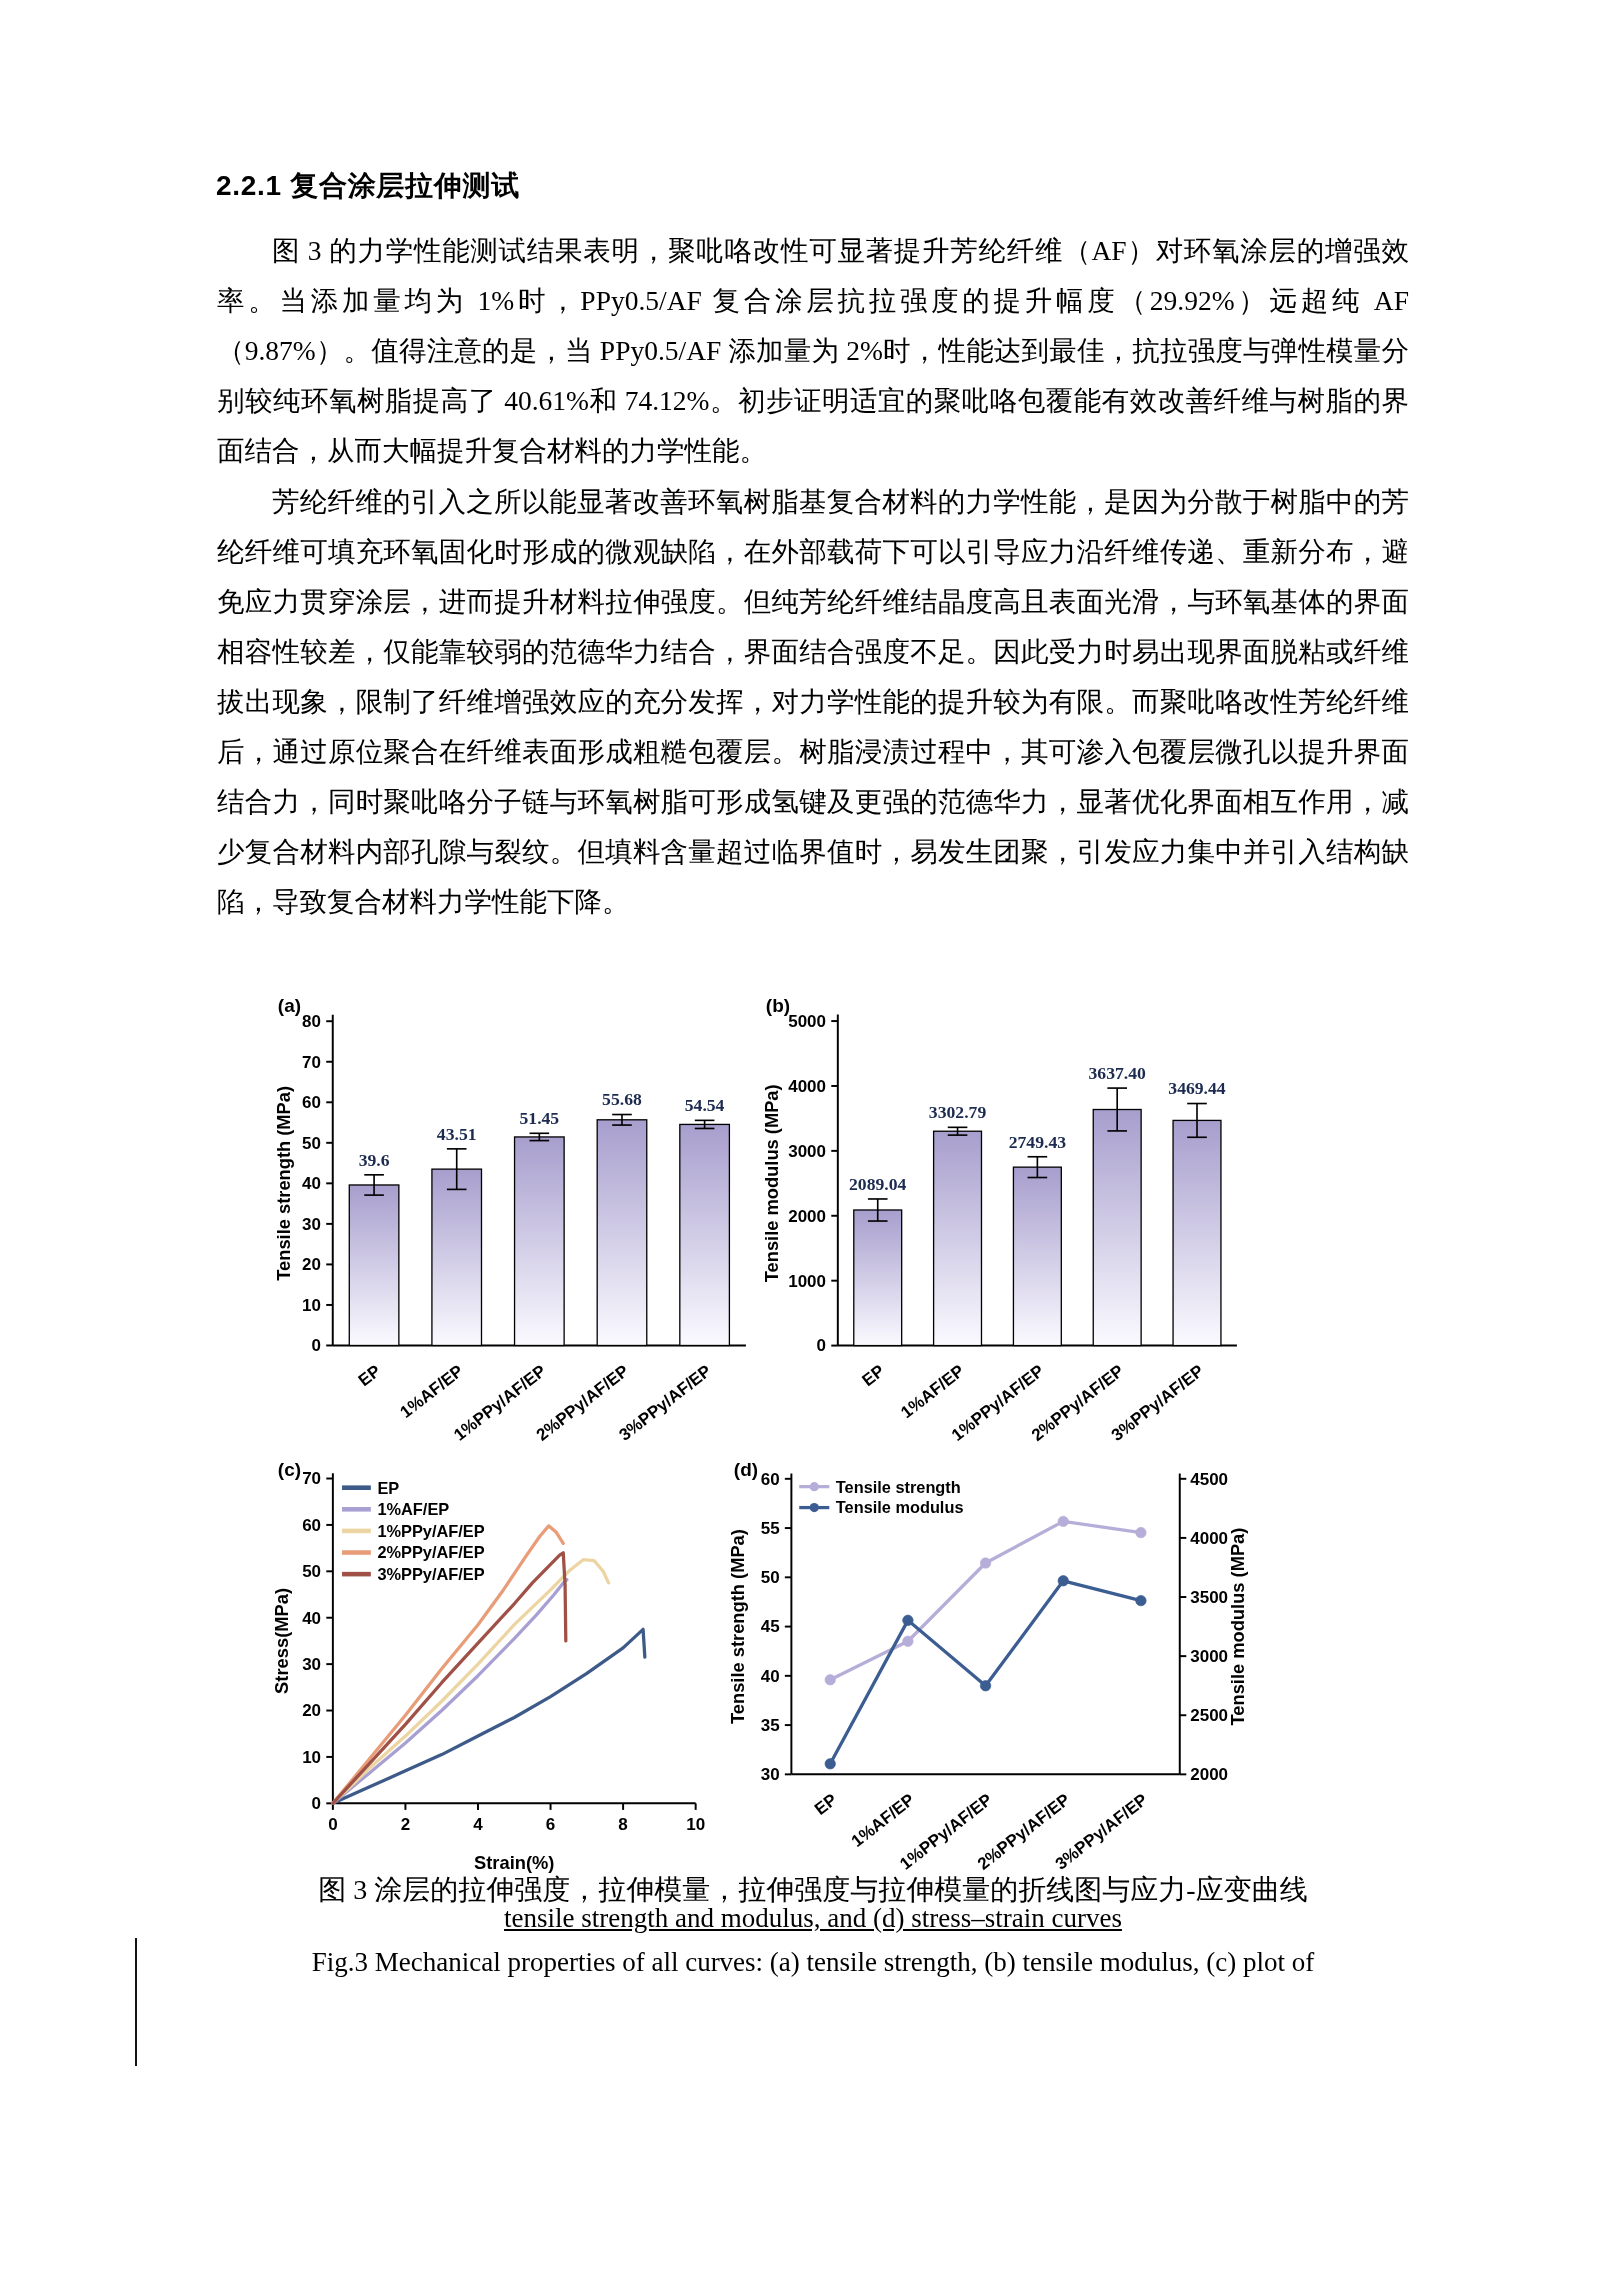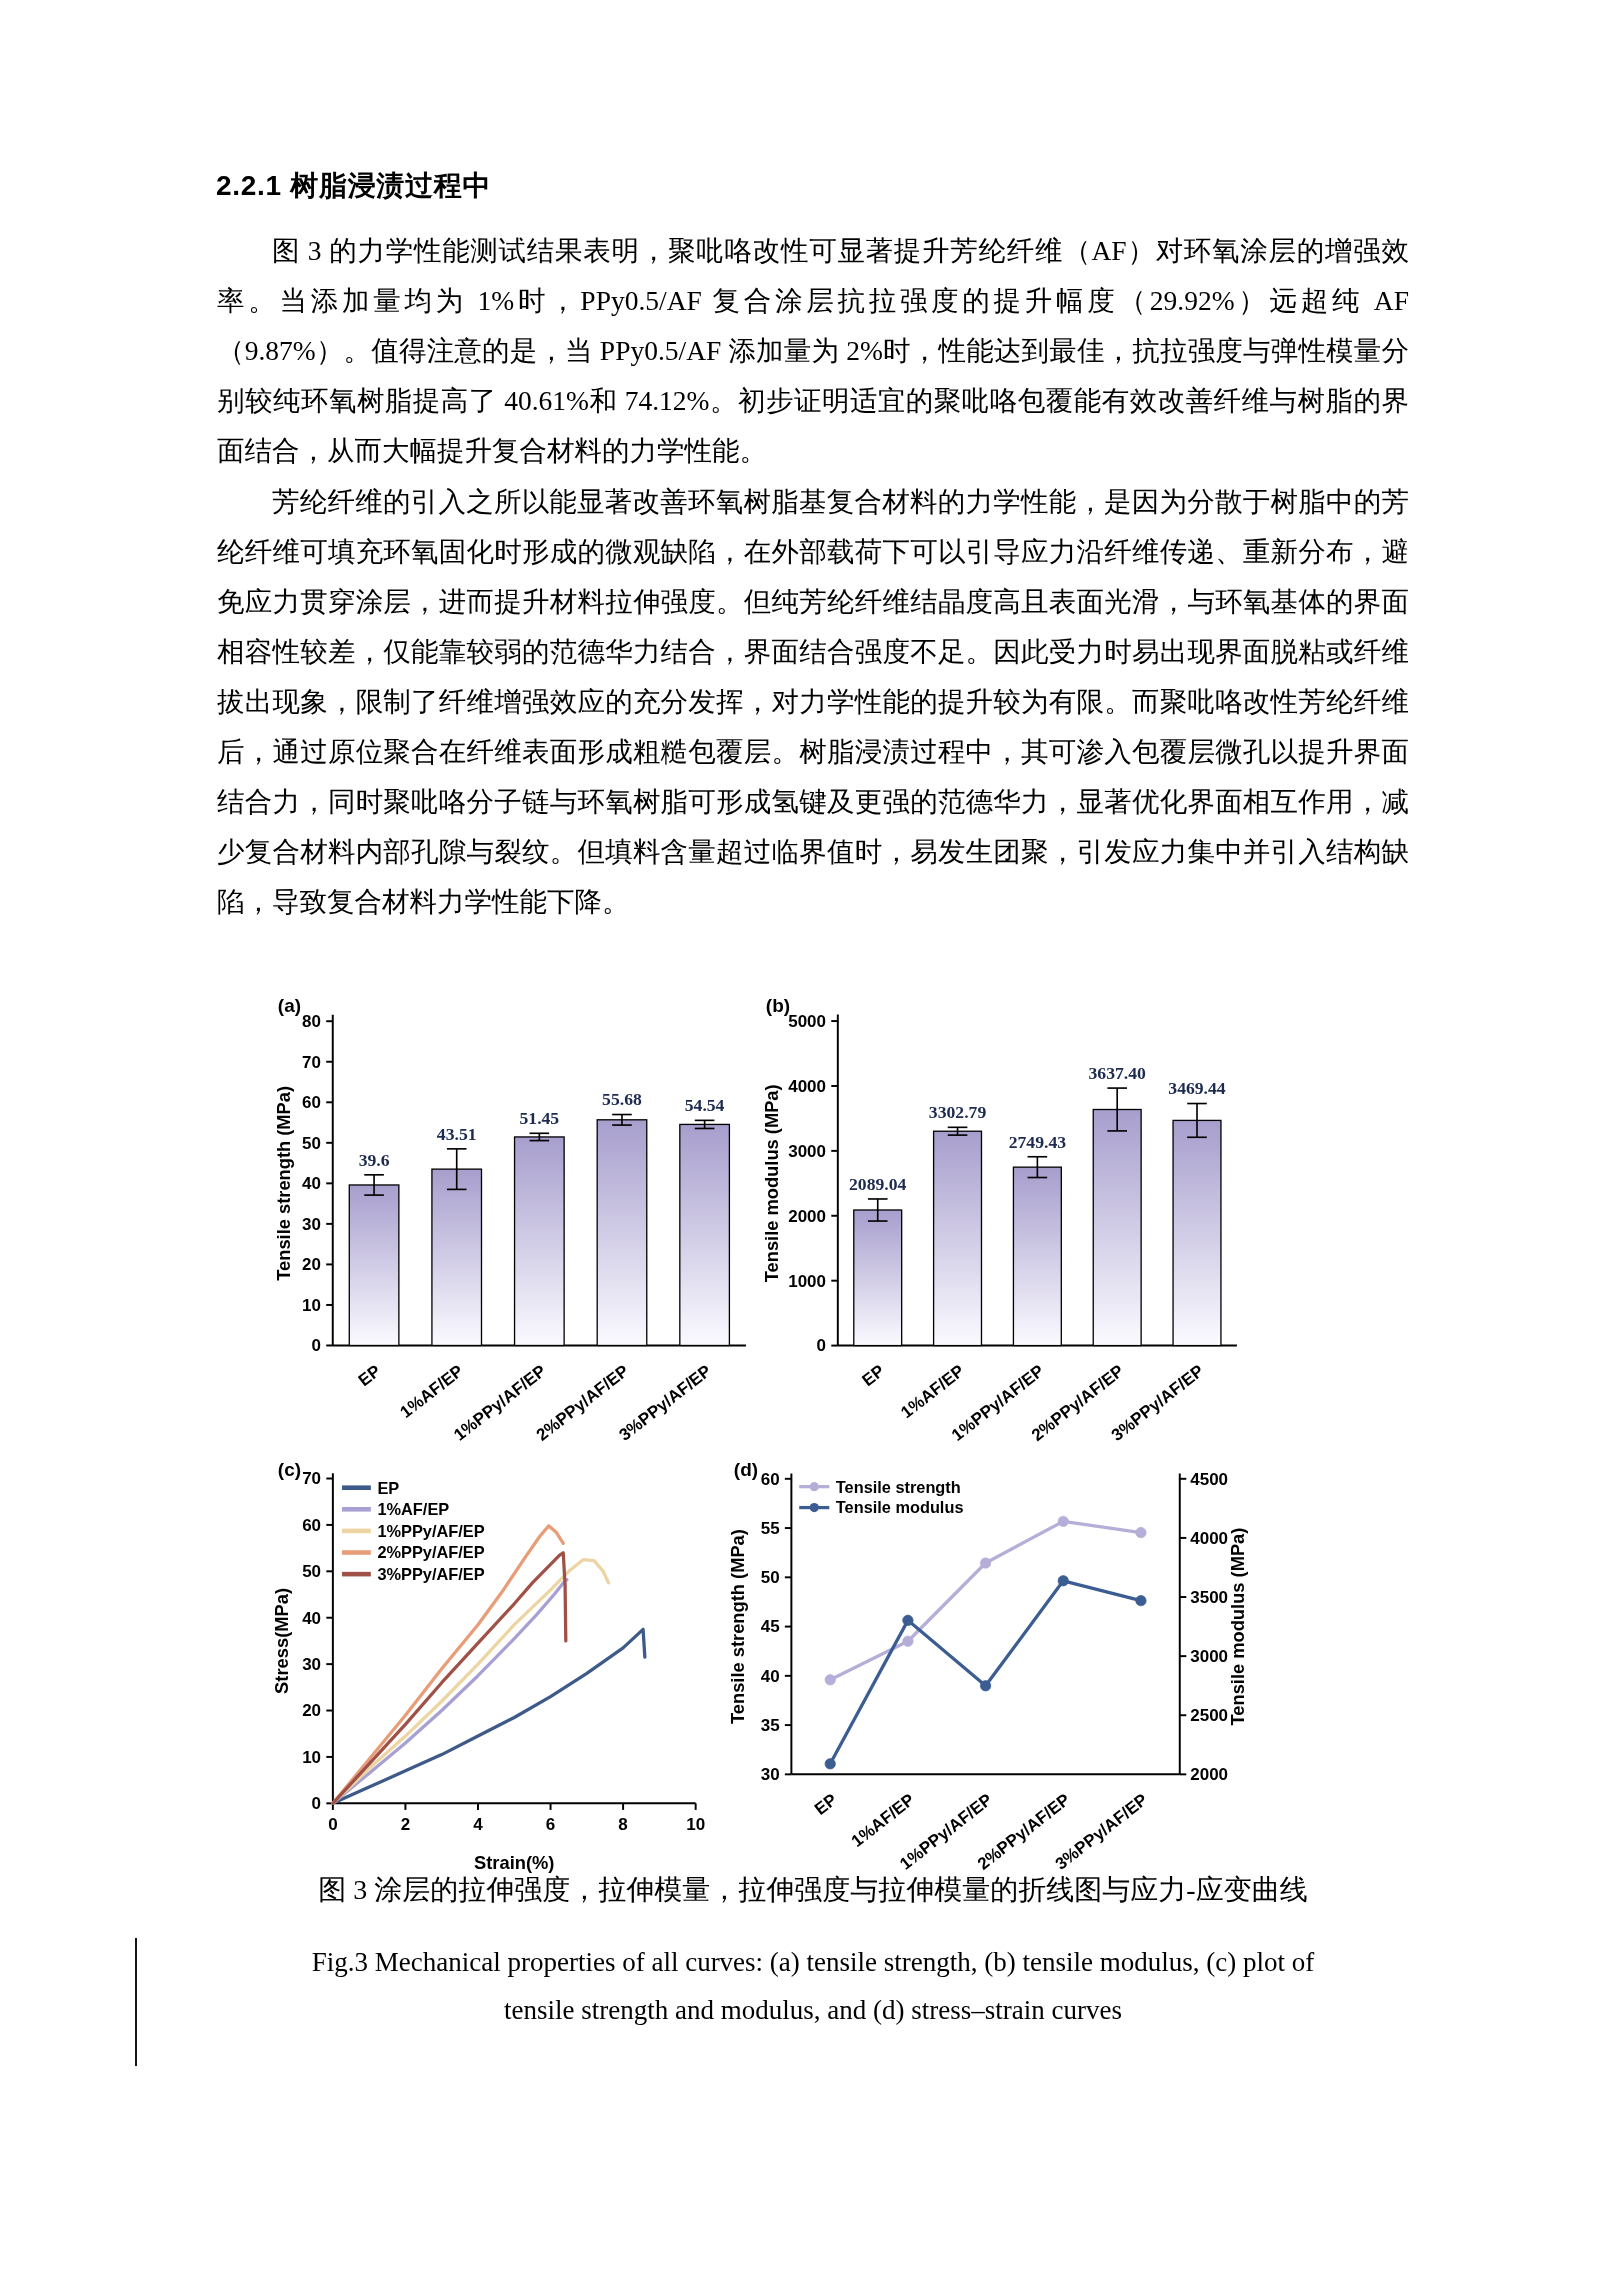--- a/index.html
+++ b/index.html
@@ -21,30 +21,30 @@
   .axlabel{font:700 28px "Liberation Sans",sans-serif;fill:#000;}
   .vallabel{font:700 27px "Liberation Serif",serif;fill:#1d2b50;}
   .panel{font:700 29px "Liberation Sans",sans-serif;fill:#000;}
   .legendtext{font:700 25px "Liberation Sans",sans-serif;fill:#000;}
 
   .caption{position:absolute;left:216px;width:1194px;text-align:center;}
   #cap-cn{top:1871px;font:400 28px "Liberation Serif",serif;}
   #cap-cn b{font-weight:400;}
   #cap-en1{top:1947px;font:400 27px "Liberation Serif",serif;}
   #cap-en1 b{font-weight:400;}
-  #cap-en2{top:1995px;font:400 27px "Liberation Serif",serif;}
+  #cap-en2{top:1903px;font:400 27px "Liberation Serif",serif;text-decoration:underline;}
   #change-bar{position:absolute;left:135px;top:1938px;width:2px;height:128px;background:#141414;}
 </style>
 </head>
 <body>
 
 <div>
 
   <div class="content">
-    <h3 class="heading">2.2.1 树脂浸渍过程中</h3>
+    <h3 class="heading">2.2.1 复合涂层拉伸测试</h3>
     <p class="body">图 3 的力学性能测试结果表明，聚吡咯改性可显著提升芳纶纤维（AF）对环氧涂层的增强效率。当添加量均为 1%时，PPy0.5/AF 复合涂层抗拉强度的提升幅度（29.92%）远超纯 AF（9.87%）。值得注意的是，当 PPy0.5/AF 添加量为 2%时，性能达到最佳，抗拉强度与弹性模量分别较纯环氧树脂提高了 40.61%和 74.12%。初步证明适宜的聚吡咯包覆能有效改善纤维与树脂的界面结合，从而大幅提升复合材料的力学性能。</p>
     <p class="body">芳纶纤维的引入之所以能显著改善环氧树脂基复合材料的力学性能，是因为分散于树脂中的芳纶纤维可填充环氧固化时形成的微观缺陷，在外部载荷下可以引导应力沿纤维传递、重新分布，避免应力贯穿涂层，进而提升材料拉伸强度。但纯芳纶纤维结晶度高且表面光滑，与环氧基体的界面相容性较差，仅能靠较弱的范德华力结合，界面结合强度不足。因此受力时易出现界面脱粘或纤维拔出现象，限制了纤维增强效应的充分发挥，对力学性能的提升较为有限。而聚吡咯改性芳纶纤维后，通过原位聚合在纤维表面形成粗糙包覆层。树脂浸渍过程中，其可渗入包覆层微孔以提升界面结合力，同时聚吡咯分子链与环氧树脂可形成氢键及更强的范德华力，显著优化界面相互作用，减少复合材料内部孔隙与裂纹。但填料含量超过临界值时，易发生团聚，引发应力集中并引入结构缺陷，导致复合材料力学性能下降。</p>
   </div>
 
   <svg id="chart-a" width="489" height="462" viewBox="0 0 748 706">
       <defs>
         <linearGradient id="gradA" x1="0" y1="0" x2="0" y2="1">
           <stop offset="0" stop-color="#a79ecd"></stop>
           <stop offset="1" stop-color="#fbfaff"></stop>
         </linearGradient>

